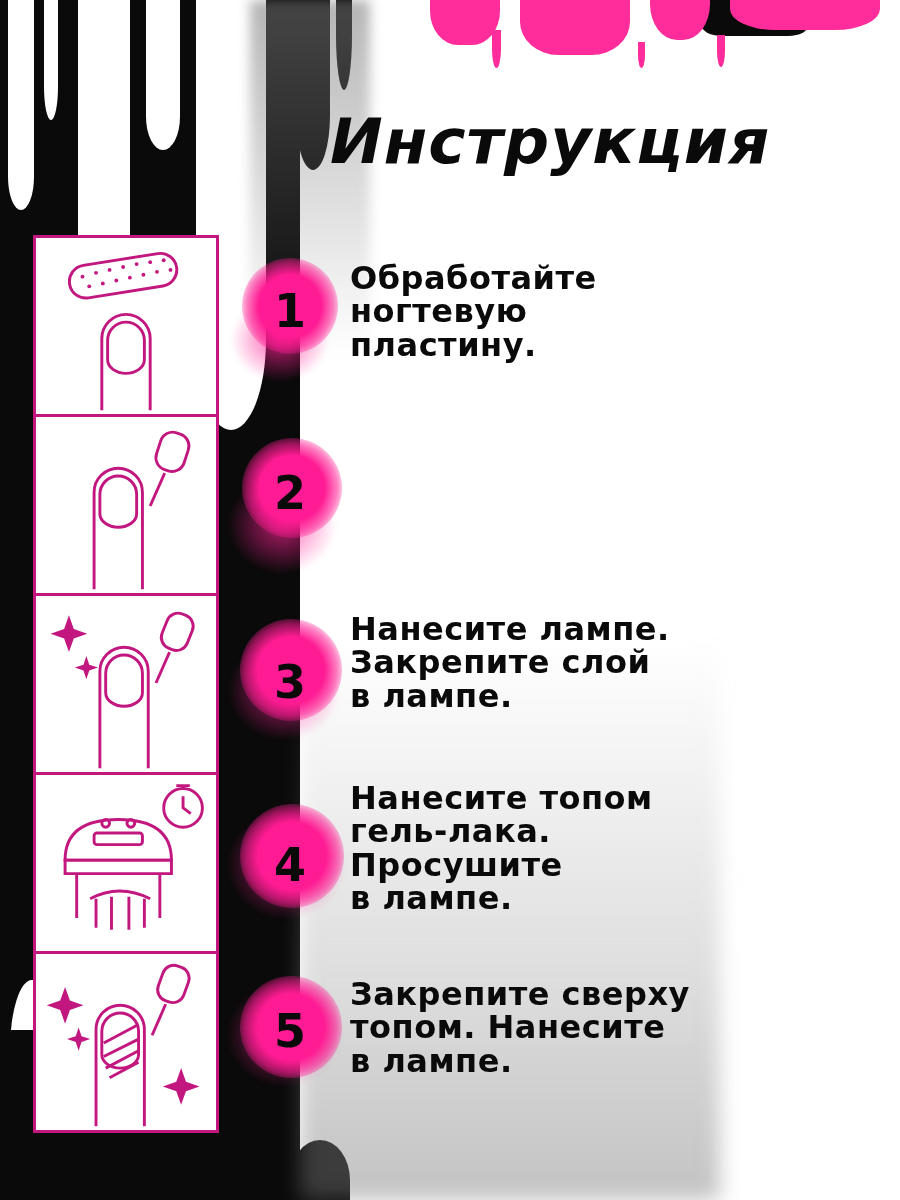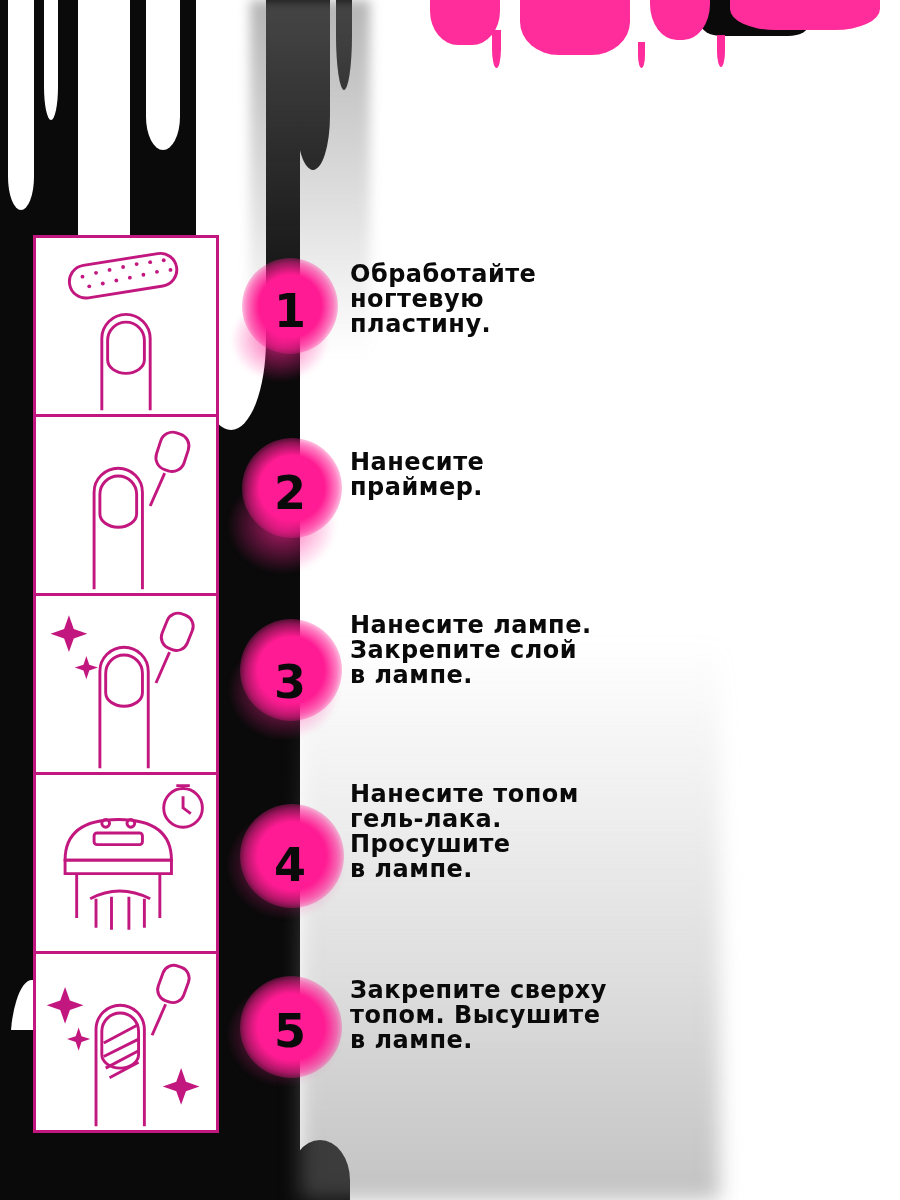--- a/index.html
+++ b/index.html
@@ -169,21 +169,21 @@
     flex: 0 0 120px;
     text-align: center;
     font-family: "DejaVu Sans", sans-serif;
     font-size: 46px;
     font-weight: 700;
     color: #0a0a0a;
   }
   .step-num .glyph { position: relative; z-index: 2; }
   .step-text {
     font-family: "DejaVu Sans", sans-serif;
-    font-size: 24px;
+    font-size: 32px;
     font-weight: 700;
     color: #0a0a0a;
     line-height: 1.04;
     letter-spacing: .5px;
     white-space: pre-line;
   }
 </style>
 </head>
 <body>
 
@@ -215,20 +215,21 @@
       <div class="pink-blob pb3"></div>
       <div class="pink-blob pb4"></div>
       <div class="pink-blob pb-thin1"></div>
       <div class="pink-blob pb-thin2"></div>
       <div class="pink-blob pb-thin3"></div>
     </div>
 
     <div class="spray-column"></div>
   </div>
 
+  <div class="title">Инструкция</div>
 
   <div class="icon-col">
 
     <div class="icon-box">
       <svg viewBox="0 0 186 182" fill="none" stroke="#c2177f" stroke-width="3">
         <g>
           <rect x="34" y="22" width="112" height="34" rx="17" transform="rotate(-9 90 39)"></rect>
           <g fill="#c2177f" stroke="none">
             <circle cx="48" cy="40" r="2"></circle>
               <circle cx="62" cy="36" r="2"></circle>
@@ -320,22 +321,20 @@
       <div class="step-text">Обработайте
 ногтевую
 пластину.</div>
     </div>
 
     <div class="step" style="top:450px;">
       <div class="step-num">
         <div class="spray-core" style="left:12px;top:-12px;width:100px;height:100px;"></div>
         <span class="glyph" style="display:inline-block;margin-top:16px;">2</span>
       </div>
-      <div class="step-text">Нанесите
-праймер.</div>
     </div>
 
     <div class="step" style="top:613px;">
       <div class="step-num">
         <div class="spray-core" style="left:10px;top:6px;width:102px;height:102px;"></div>
         <span class="glyph" style="display:inline-block;margin-top:42px;">3</span>
       </div>
       <div class="step-text">Нанесите лампе.
 Закрепите слой
 в лампе.</div>
@@ -351,19 +350,19 @@
 Просушите
 в лампе.</div>
     </div>
 
     <div class="step" style="top:978px;">
       <div class="step-num">
         <div class="spray-core" style="left:10px;top:-2px;width:102px;height:102px;"></div>
         <span class="glyph" style="display:inline-block;margin-top:26px;">5</span>
       </div>
       <div class="step-text">Закрепите сверху
-топом. Высушите
+топом. Нанесите
 в лампе.</div>
     </div>
 
   </div>
 
 </div>
 
 </body></html>

